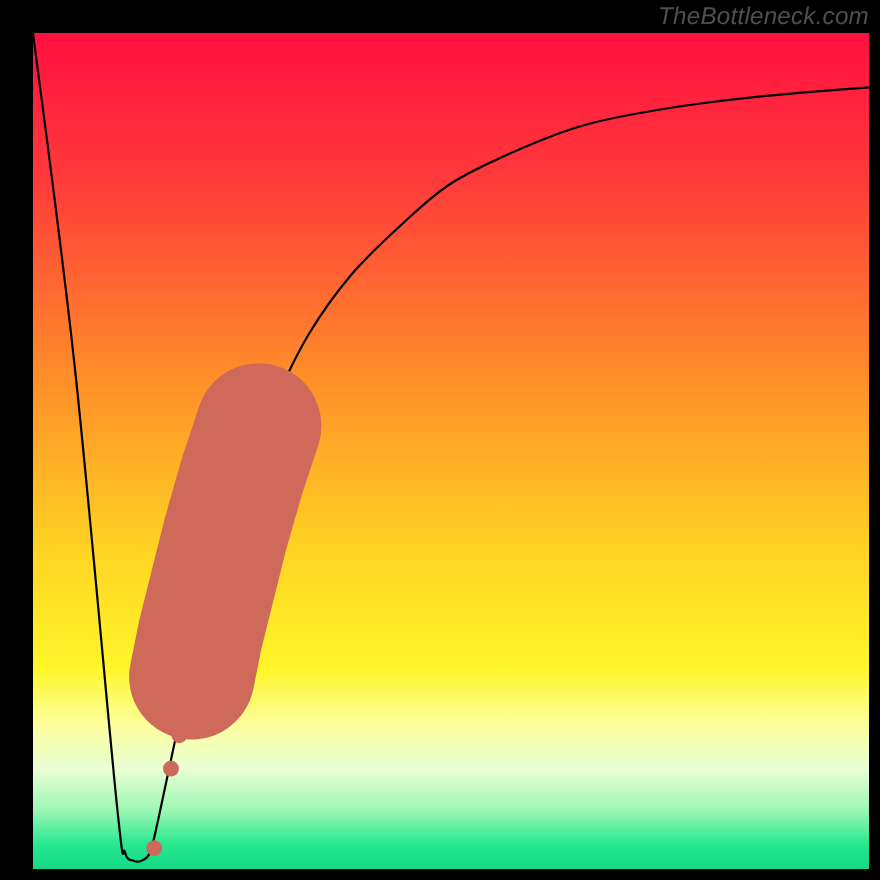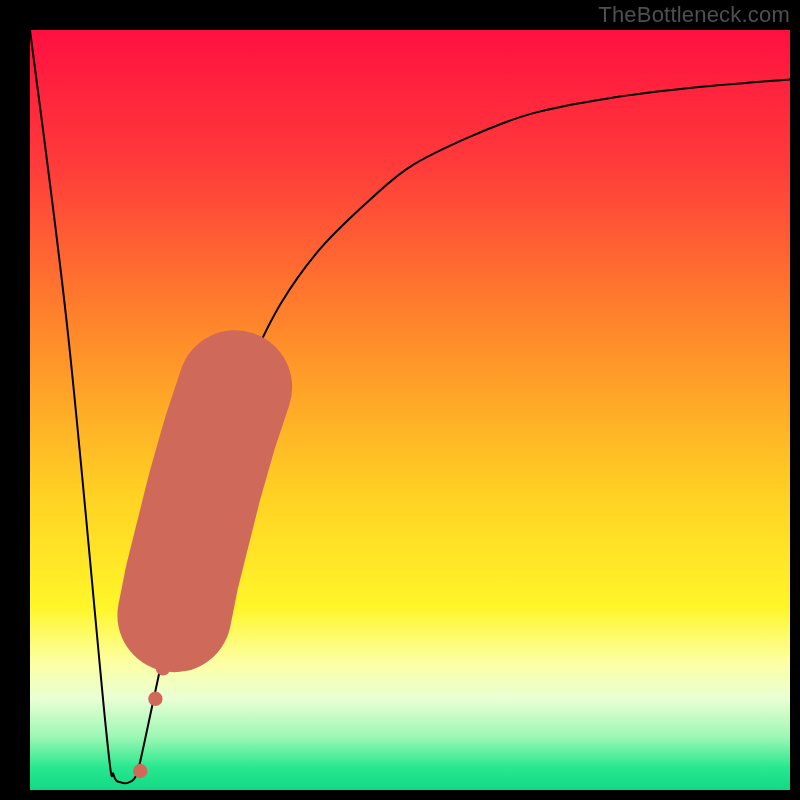--- a/index.html
+++ b/index.html
@@ -9,20 +9,21 @@
     height: 800px;
     overflow: hidden;
     background: #000;
     font-family: Arial, Helvetica, sans-serif;
   }
   .frame {
     position: relative;
     width: 800px;
     height: 800px;
     background: #000;
+    font-style: italic;
   }
   .watermark {
     position: absolute;
     top: 2px;
     right: 10px;
     color: #4f4f4f;
     font-size: 22px;
     font-weight: 500;
     letter-spacing: 0.2px;
     z-index: 10;

